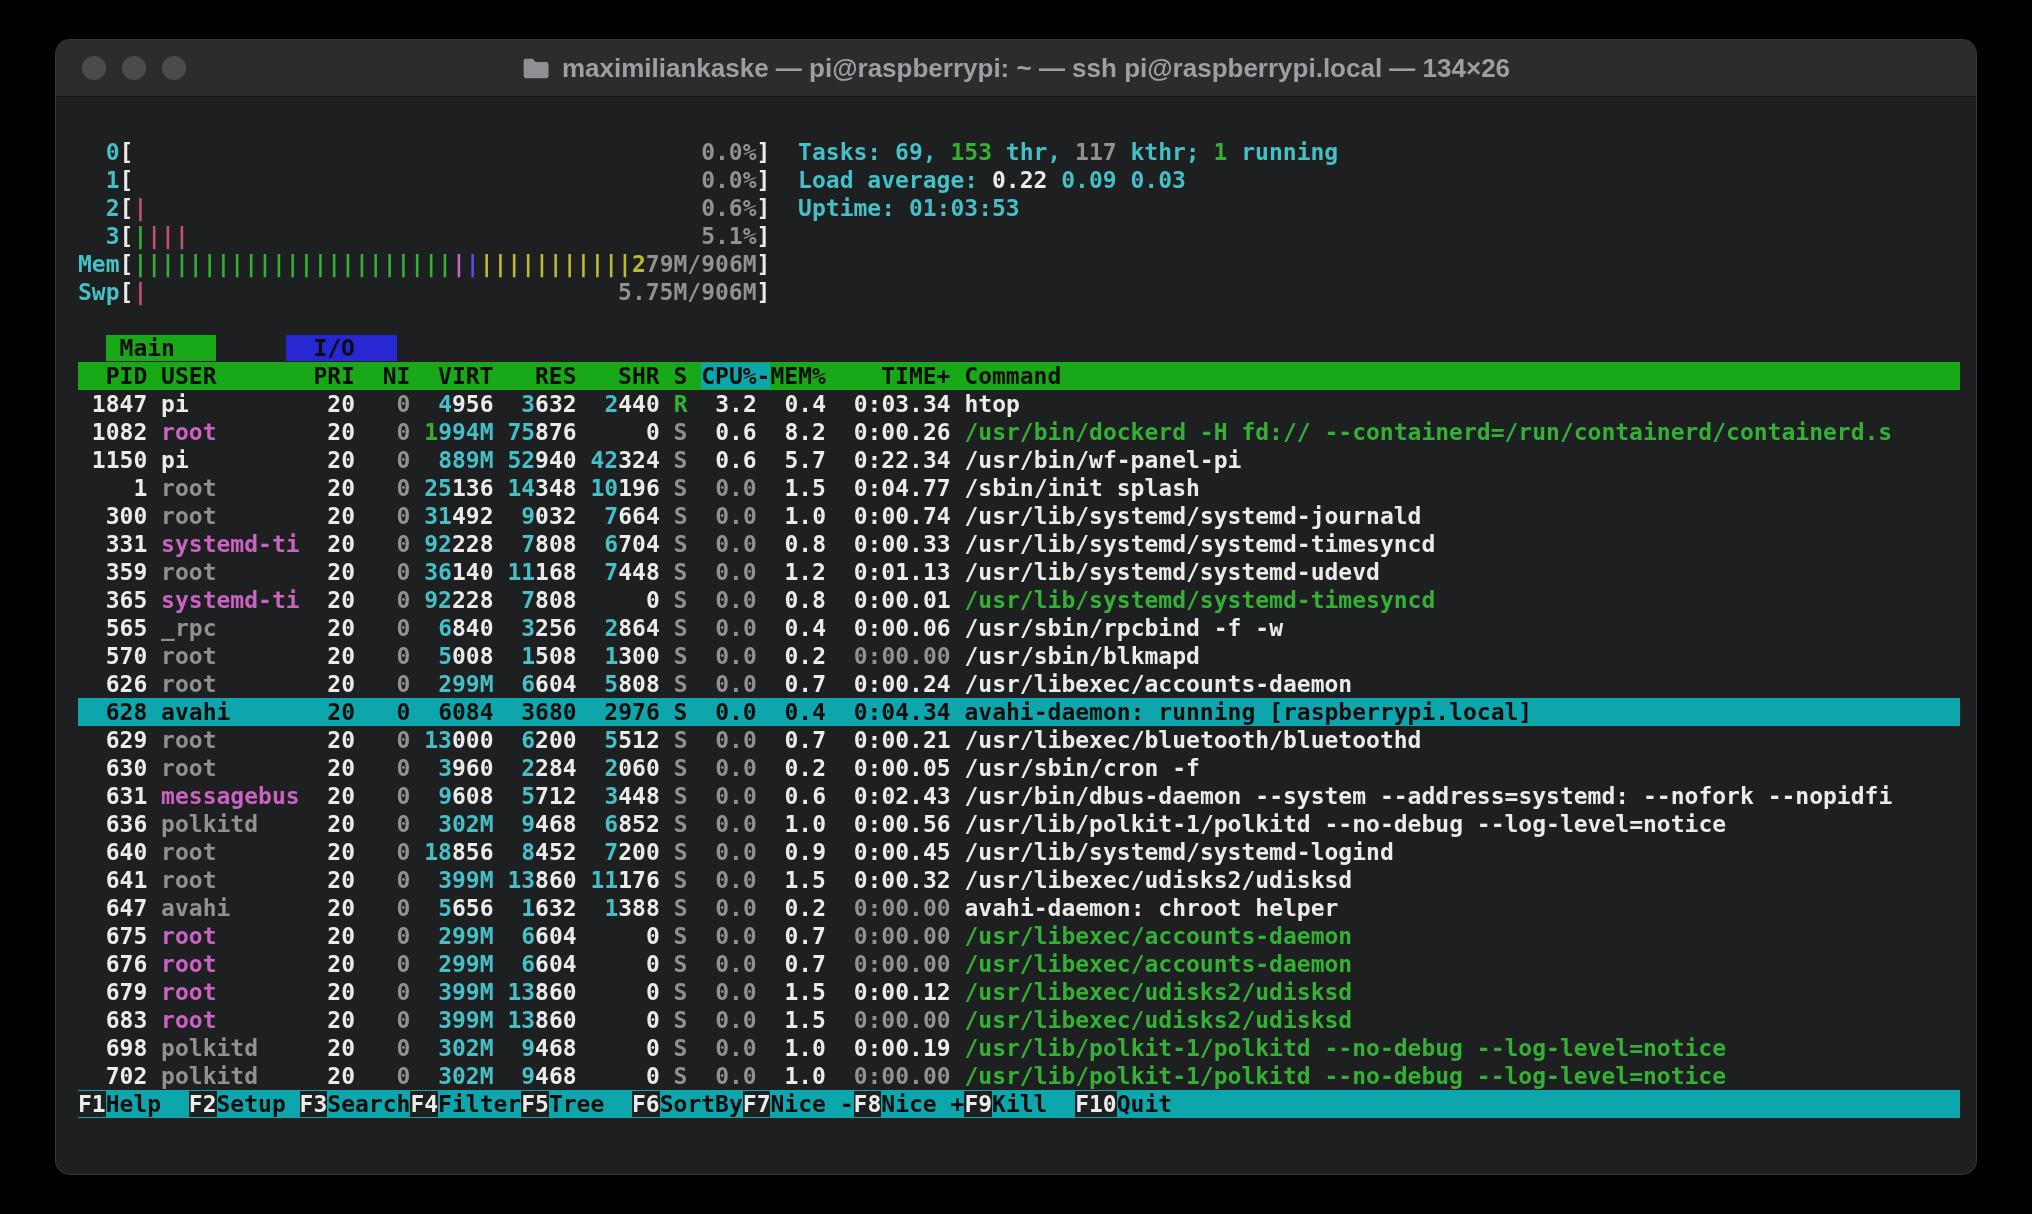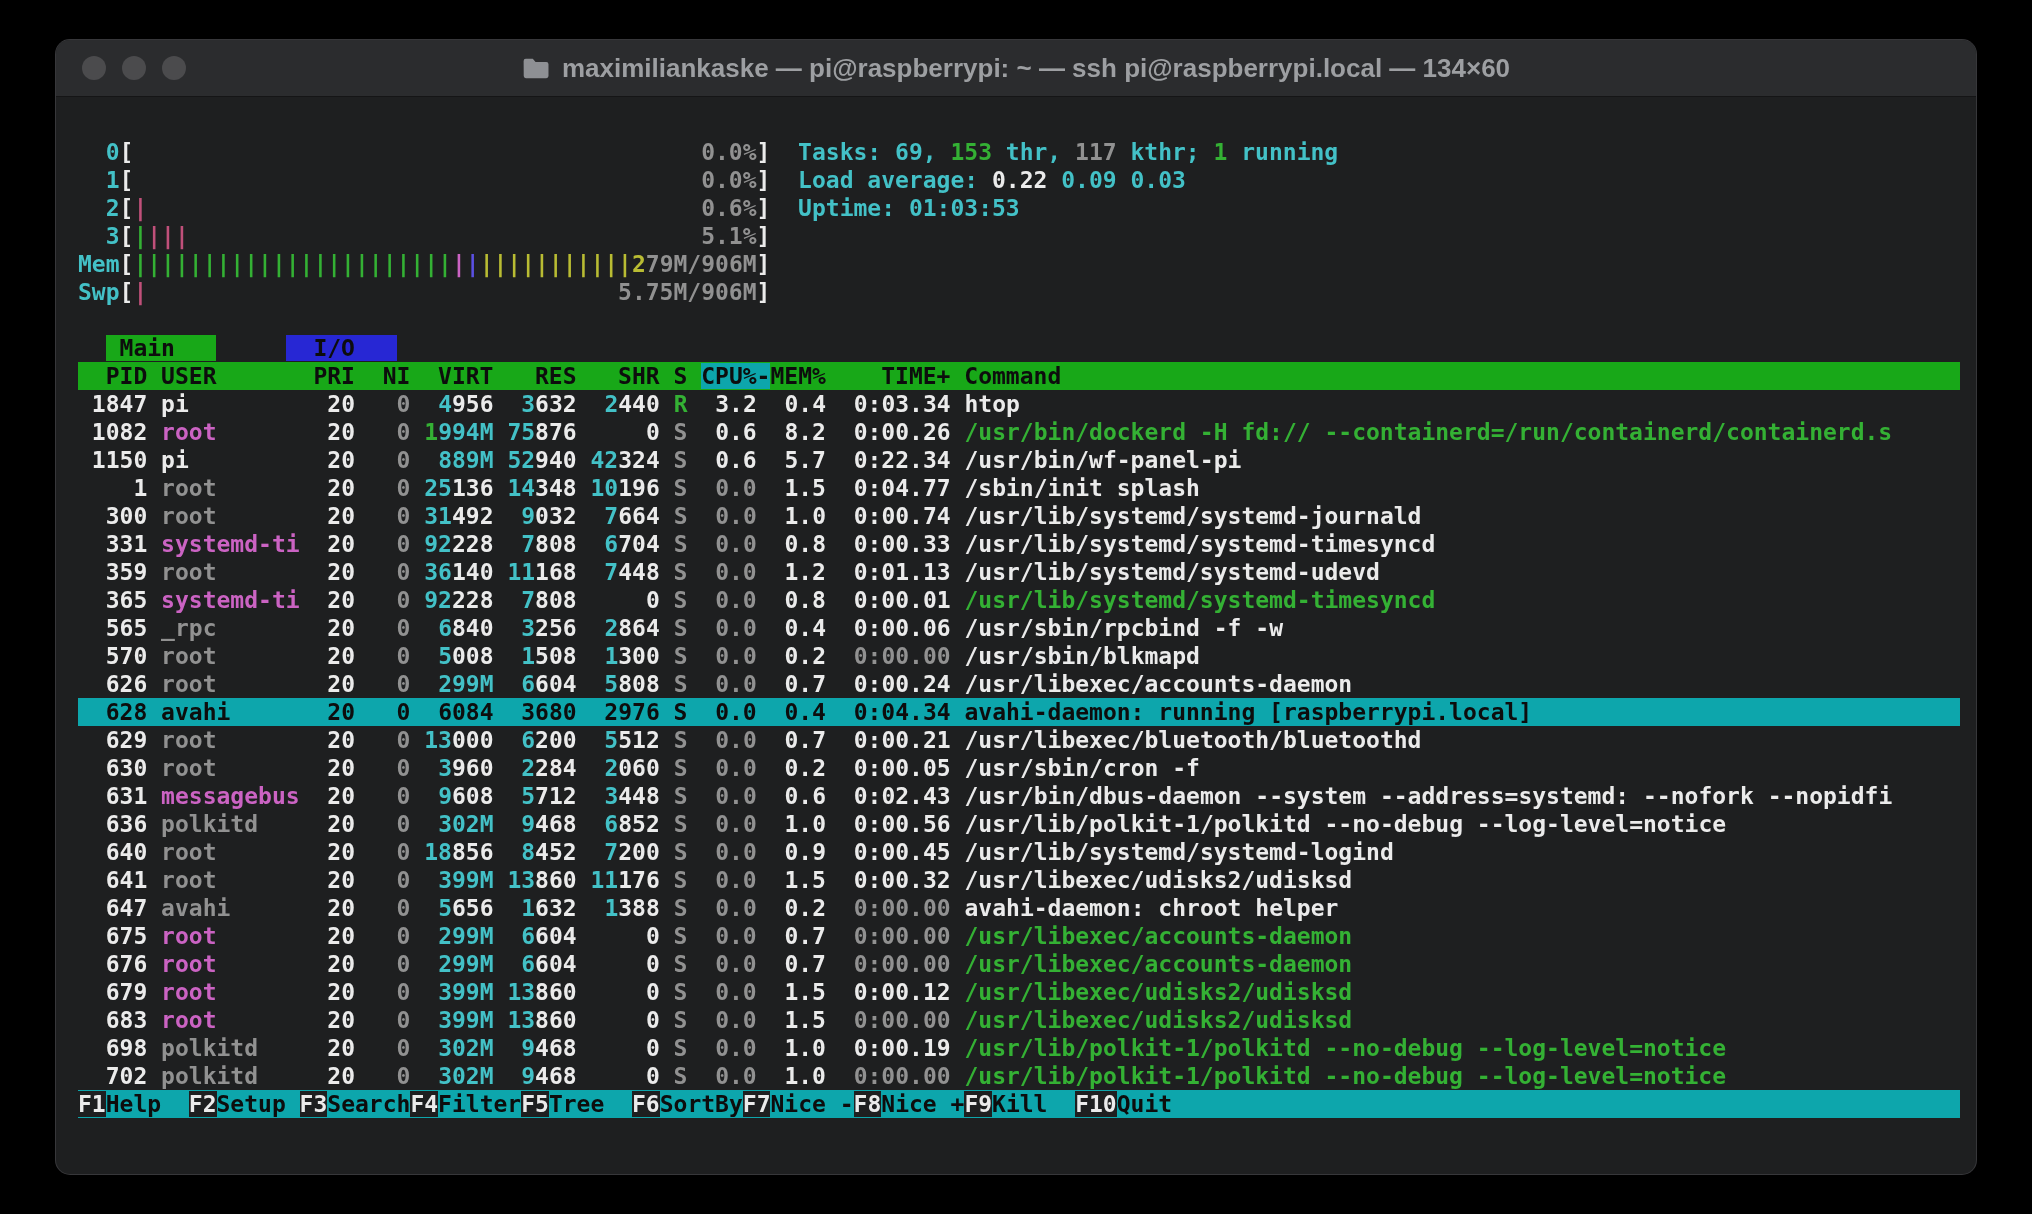--- a/index.html
+++ b/index.html
@@ -27,18 +27,18 @@
     <div class="titlebar">
       <div class="traffic">
         <span class="light"></span>
         <span class="light"></span>
         <span class="light"></span>
       </div>
       <div class="titletext">
         <svg width="28" height="23" viewBox="0 0 26 21">
           <path d="M1.5 3.5 a2 2 0 0 1 2 -2 h6.5 l2.6 3 h10 a2 2 0 0 1 2 2 v11 a2 2 0 0 1 -2 2 h-19 a2 2 0 0 1 -2 -2 z" fill="#8e9094"></path>
         </svg>
-        <span>maximiliankaske — pi@raspberrypi: ~ — ssh pi@raspberrypi.local — 134×60</span>
+        <span>maximiliankaske — pi@raspberrypi: ~ — ssh pi@raspberrypi.local — 134×26</span>
       </div>
     </div>
     <div class="term" id="screen"><div class="trow"> </div><div class="trow"><span style="color: rgb(67, 193, 199);">  0</span><span style="color: rgb(235, 235, 235);">[</span><span style="color: rgb(145, 145, 145);">                                         </span><span style="color: rgb(145, 145, 145);">0.0%</span><span style="color: rgb(235, 235, 235);">]</span><span>  </span><span style="color: rgb(67, 193, 199);">Tasks: </span><span style="color: rgb(67, 193, 199);">69</span><span style="color: rgb(67, 193, 199);">, </span><span style="color: rgb(52, 177, 52);">153</span><span style="color: rgb(67, 193, 199);"> thr, </span><span style="color: rgb(145, 145, 145);">117</span><span style="color: rgb(67, 193, 199);"> kthr; </span><span style="color: rgb(52, 177, 52);">1</span><span style="color: rgb(67, 193, 199);"> running</span></div><div class="trow"><span style="color: rgb(67, 193, 199);">  1</span><span style="color: rgb(235, 235, 235);">[</span><span style="color: rgb(145, 145, 145);">                                         </span><span style="color: rgb(145, 145, 145);">0.0%</span><span style="color: rgb(235, 235, 235);">]</span><span>  </span><span style="color: rgb(67, 193, 199);">Load average: </span><span style="color: rgb(235, 235, 235);">0.22 </span><span style="color: rgb(67, 193, 199);">0.09 </span><span style="color: rgb(67, 193, 199);">0.03</span></div><div class="trow"><span style="color: rgb(67, 193, 199);">  2</span><span style="color: rgb(235, 235, 235);">[</span><span style="color: rgb(192, 80, 122);">|</span><span style="color: rgb(145, 145, 145);">                                        </span><span style="color: rgb(145, 145, 145);">0.6%</span><span style="color: rgb(235, 235, 235);">]</span><span>  </span><span style="color: rgb(67, 193, 199);">Uptime: </span><span style="color: rgb(67, 193, 199);">01:03:53</span></div><div class="trow"><span style="color: rgb(67, 193, 199);">  3</span><span style="color: rgb(235, 235, 235);">[</span><span style="color: rgb(52, 177, 52);">|</span><span style="color: rgb(192, 80, 122);">|||</span><span style="color: rgb(145, 145, 145);">                                     </span><span style="color: rgb(145, 145, 145);">5.1%</span><span style="color: rgb(235, 235, 235);">]</span></div><div class="trow"><span style="color: rgb(67, 193, 199);">Mem</span><span style="color: rgb(235, 235, 235);">[</span><span style="color: rgb(52, 177, 52);">|||||||||||||||||||||||</span><span style="color: rgb(203, 99, 195);">|</span><span style="color: rgb(91, 80, 226);">|</span><span style="color: rgb(185, 188, 51);">|||||||||||</span><span style="color: rgb(145, 145, 145);"></span><span style="color: rgb(185, 188, 51);">2</span><span style="color: rgb(145, 145, 145);">79M/906M</span><span style="color: rgb(235, 235, 235);">]</span></div><div class="trow"><span style="color: rgb(67, 193, 199);">Swp</span><span style="color: rgb(235, 235, 235);">[</span><span style="color: rgb(192, 80, 122);">|</span><span style="color: rgb(145, 145, 145);">                                  </span><span style="color: rgb(145, 145, 145);">5.75M/906M</span><span style="color: rgb(235, 235, 235);">]</span></div><div class="trow"> </div><div class="trow"><span>  </span><span style="color: rgb(13, 13, 13); background: rgb(24, 168, 24);"> Main   </span><span>     </span><span style="color: rgb(13, 13, 13); background: rgb(39, 39, 212);">  I/O   </span></div><div class="trow" style="background: rgb(24, 168, 24);"><span style="color: rgb(13, 13, 13);">  PID </span><span style="color: rgb(13, 13, 13);">USER       </span><span style="color: rgb(13, 13, 13);">PRI </span><span style="color: rgb(13, 13, 13);"> NI </span><span style="color: rgb(13, 13, 13);"> VIRT </span><span style="color: rgb(13, 13, 13);">  RES </span><span style="color: rgb(13, 13, 13);">  SHR </span><span style="color: rgb(13, 13, 13);">S </span><span style="color: rgb(13, 13, 13); background: rgb(13, 166, 172);">CPU%-</span><span style="color: rgb(13, 13, 13);">MEM% </span><span style="color: rgb(13, 13, 13);">   TIME+ </span><span style="color: rgb(13, 13, 13);">Command</span></div><div class="trow"><span style="color: rgb(235, 235, 235);"> 1847</span><span> </span><span style="color: rgb(235, 235, 235);">pi        </span><span> </span><span style="color: rgb(235, 235, 235);"> 20</span><span> </span><span style="color: rgb(145, 145, 145);">  0</span><span> </span><span> </span><span style="color: rgb(67, 193, 199);">4</span><span style="color: rgb(235, 235, 235);">956</span><span> </span><span> </span><span style="color: rgb(67, 193, 199);">3</span><span style="color: rgb(235, 235, 235);">632</span><span> </span><span> </span><span style="color: rgb(67, 193, 199);">2</span><span style="color: rgb(235, 235, 235);">440</span><span> </span><span style="color: rgb(52, 177, 52);">R</span><span> </span><span style="color: rgb(235, 235, 235);"> 3.2</span><span> </span><span style="color: rgb(235, 235, 235);"> 0.4</span><span> </span><span style="color: rgb(235, 235, 235);"> 0:03.34</span><span> </span><span style="color: rgb(235, 235, 235);">htop</span></div><div class="trow"><span style="color: rgb(235, 235, 235);"> 1082</span><span> </span><span style="color: rgb(203, 99, 195);">root      </span><span> </span><span style="color: rgb(235, 235, 235);"> 20</span><span> </span><span style="color: rgb(145, 145, 145);">  0</span><span> </span><span></span><span style="color: rgb(52, 177, 52);">1</span><span style="color: rgb(67, 193, 199);">994M</span><span> </span><span></span><span style="color: rgb(67, 193, 199);">75</span><span style="color: rgb(235, 235, 235);">876</span><span> </span><span>    </span><span style="color: rgb(235, 235, 235);">0</span><span> </span><span style="color: rgb(145, 145, 145);">S</span><span> </span><span style="color: rgb(235, 235, 235);"> 0.6</span><span> </span><span style="color: rgb(235, 235, 235);"> 8.2</span><span> </span><span style="color: rgb(235, 235, 235);"> 0:00.26</span><span> </span><span style="color: rgb(52, 177, 52);">/usr/bin/dockerd -H fd:// --containerd=/run/containerd/containerd.s</span></div><div class="trow"><span style="color: rgb(235, 235, 235);"> 1150</span><span> </span><span style="color: rgb(235, 235, 235);">pi        </span><span> </span><span style="color: rgb(235, 235, 235);"> 20</span><span> </span><span style="color: rgb(145, 145, 145);">  0</span><span> </span><span> </span><span style="color: rgb(67, 193, 199);">889M</span><span> </span><span></span><span style="color: rgb(67, 193, 199);">52</span><span style="color: rgb(235, 235, 235);">940</span><span> </span><span></span><span style="color: rgb(67, 193, 199);">42</span><span style="color: rgb(235, 235, 235);">324</span><span> </span><span style="color: rgb(145, 145, 145);">S</span><span> </span><span style="color: rgb(235, 235, 235);"> 0.6</span><span> </span><span style="color: rgb(235, 235, 235);"> 5.7</span><span> </span><span style="color: rgb(235, 235, 235);"> 0:22.34</span><span> </span><span style="color: rgb(235, 235, 235);">/usr/bin/wf-panel-pi</span></div><div class="trow"><span style="color: rgb(235, 235, 235);">    1</span><span> </span><span style="color: rgb(145, 145, 145);">root      </span><span> </span><span style="color: rgb(235, 235, 235);"> 20</span><span> </span><span style="color: rgb(145, 145, 145);">  0</span><span> </span><span></span><span style="color: rgb(67, 193, 199);">25</span><span style="color: rgb(235, 235, 235);">136</span><span> </span><span></span><span style="color: rgb(67, 193, 199);">14</span><span style="color: rgb(235, 235, 235);">348</span><span> </span><span></span><span style="color: rgb(67, 193, 199);">10</span><span style="color: rgb(235, 235, 235);">196</span><span> </span><span style="color: rgb(145, 145, 145);">S</span><span> </span><span style="color: rgb(145, 145, 145);"> 0.0</span><span> </span><span style="color: rgb(235, 235, 235);"> 1.5</span><span> </span><span style="color: rgb(235, 235, 235);"> 0:04.77</span><span> </span><span style="color: rgb(235, 235, 235);">/sbin/init splash</span></div><div class="trow"><span style="color: rgb(235, 235, 235);">  300</span><span> </span><span style="color: rgb(145, 145, 145);">root      </span><span> </span><span style="color: rgb(235, 235, 235);"> 20</span><span> </span><span style="color: rgb(145, 145, 145);">  0</span><span> </span><span></span><span style="color: rgb(67, 193, 199);">31</span><span style="color: rgb(235, 235, 235);">492</span><span> </span><span> </span><span style="color: rgb(67, 193, 199);">9</span><span style="color: rgb(235, 235, 235);">032</span><span> </span><span> </span><span style="color: rgb(67, 193, 199);">7</span><span style="color: rgb(235, 235, 235);">664</span><span> </span><span style="color: rgb(145, 145, 145);">S</span><span> </span><span style="color: rgb(145, 145, 145);"> 0.0</span><span> </span><span style="color: rgb(235, 235, 235);"> 1.0</span><span> </span><span style="color: rgb(235, 235, 235);"> 0:00.74</span><span> </span><span style="color: rgb(235, 235, 235);">/usr/lib/systemd/systemd-journald</span></div><div class="trow"><span style="color: rgb(235, 235, 235);">  331</span><span> </span><span style="color: rgb(203, 99, 195);">systemd-ti</span><span> </span><span style="color: rgb(235, 235, 235);"> 20</span><span> </span><span style="color: rgb(145, 145, 145);">  0</span><span> </span><span></span><span style="color: rgb(67, 193, 199);">92</span><span style="color: rgb(235, 235, 235);">228</span><span> </span><span> </span><span style="color: rgb(67, 193, 199);">7</span><span style="color: rgb(235, 235, 235);">808</span><span> </span><span> </span><span style="color: rgb(67, 193, 199);">6</span><span style="color: rgb(235, 235, 235);">704</span><span> </span><span style="color: rgb(145, 145, 145);">S</span><span> </span><span style="color: rgb(145, 145, 145);"> 0.0</span><span> </span><span style="color: rgb(235, 235, 235);"> 0.8</span><span> </span><span style="color: rgb(235, 235, 235);"> 0:00.33</span><span> </span><span style="color: rgb(235, 235, 235);">/usr/lib/systemd/systemd-timesyncd</span></div><div class="trow"><span style="color: rgb(235, 235, 235);">  359</span><span> </span><span style="color: rgb(145, 145, 145);">root      </span><span> </span><span style="color: rgb(235, 235, 235);"> 20</span><span> </span><span style="color: rgb(145, 145, 145);">  0</span><span> </span><span></span><span style="color: rgb(67, 193, 199);">36</span><span style="color: rgb(235, 235, 235);">140</span><span> </span><span></span><span style="color: rgb(67, 193, 199);">11</span><span style="color: rgb(235, 235, 235);">168</span><span> </span><span> </span><span style="color: rgb(67, 193, 199);">7</span><span style="color: rgb(235, 235, 235);">448</span><span> </span><span style="color: rgb(145, 145, 145);">S</span><span> </span><span style="color: rgb(145, 145, 145);"> 0.0</span><span> </span><span style="color: rgb(235, 235, 235);"> 1.2</span><span> </span><span style="color: rgb(235, 235, 235);"> 0:01.13</span><span> </span><span style="color: rgb(235, 235, 235);">/usr/lib/systemd/systemd-udevd</span></div><div class="trow"><span style="color: rgb(235, 235, 235);">  365</span><span> </span><span style="color: rgb(203, 99, 195);">systemd-ti</span><span> </span><span style="color: rgb(235, 235, 235);"> 20</span><span> </span><span style="color: rgb(145, 145, 145);">  0</span><span> </span><span></span><span style="color: rgb(67, 193, 199);">92</span><span style="color: rgb(235, 235, 235);">228</span><span> </span><span> </span><span style="color: rgb(67, 193, 199);">7</span><span style="color: rgb(235, 235, 235);">808</span><span> </span><span>    </span><span style="color: rgb(235, 235, 235);">0</span><span> </span><span style="color: rgb(145, 145, 145);">S</span><span> </span><span style="color: rgb(145, 145, 145);"> 0.0</span><span> </span><span style="color: rgb(235, 235, 235);"> 0.8</span><span> </span><span style="color: rgb(235, 235, 235);"> 0:00.01</span><span> </span><span style="color: rgb(52, 177, 52);">/usr/lib/systemd/systemd-timesyncd</span></div><div class="trow"><span style="color: rgb(235, 235, 235);">  565</span><span> </span><span style="color: rgb(145, 145, 145);">_rpc      </span><span> </span><span style="color: rgb(235, 235, 235);"> 20</span><span> </span><span style="color: rgb(145, 145, 145);">  0</span><span> </span><span> </span><span style="color: rgb(67, 193, 199);">6</span><span style="color: rgb(235, 235, 235);">840</span><span> </span><span> </span><span style="color: rgb(67, 193, 199);">3</span><span style="color: rgb(235, 235, 235);">256</span><span> </span><span> </span><span style="color: rgb(67, 193, 199);">2</span><span style="color: rgb(235, 235, 235);">864</span><span> </span><span style="color: rgb(145, 145, 145);">S</span><span> </span><span style="color: rgb(145, 145, 145);"> 0.0</span><span> </span><span style="color: rgb(235, 235, 235);"> 0.4</span><span> </span><span style="color: rgb(235, 235, 235);"> 0:00.06</span><span> </span><span style="color: rgb(235, 235, 235);">/usr/sbin/rpcbind -f -w</span></div><div class="trow"><span style="color: rgb(235, 235, 235);">  570</span><span> </span><span style="color: rgb(145, 145, 145);">root      </span><span> </span><span style="color: rgb(235, 235, 235);"> 20</span><span> </span><span style="color: rgb(145, 145, 145);">  0</span><span> </span><span> </span><span style="color: rgb(67, 193, 199);">5</span><span style="color: rgb(235, 235, 235);">008</span><span> </span><span> </span><span style="color: rgb(67, 193, 199);">1</span><span style="color: rgb(235, 235, 235);">508</span><span> </span><span> </span><span style="color: rgb(67, 193, 199);">1</span><span style="color: rgb(235, 235, 235);">300</span><span> </span><span style="color: rgb(145, 145, 145);">S</span><span> </span><span style="color: rgb(145, 145, 145);"> 0.0</span><span> </span><span style="color: rgb(235, 235, 235);"> 0.2</span><span> </span><span style="color: rgb(145, 145, 145);"> 0:00.00</span><span> </span><span style="color: rgb(235, 235, 235);">/usr/sbin/blkmapd</span></div><div class="trow"><span style="color: rgb(235, 235, 235);">  626</span><span> </span><span style="color: rgb(145, 145, 145);">root      </span><span> </span><span style="color: rgb(235, 235, 235);"> 20</span><span> </span><span style="color: rgb(145, 145, 145);">  0</span><span> </span><span> </span><span style="color: rgb(67, 193, 199);">299M</span><span> </span><span> </span><span style="color: rgb(67, 193, 199);">6</span><span style="color: rgb(235, 235, 235);">604</span><span> </span><span> </span><span style="color: rgb(67, 193, 199);">5</span><span style="color: rgb(235, 235, 235);">808</span><span> </span><span style="color: rgb(145, 145, 145);">S</span><span> </span><span style="color: rgb(145, 145, 145);"> 0.0</span><span> </span><span style="color: rgb(235, 235, 235);"> 0.7</span><span> </span><span style="color: rgb(235, 235, 235);"> 0:00.24</span><span> </span><span style="color: rgb(235, 235, 235);">/usr/libexec/accounts-daemon</span></div><div class="trow" style="background: rgb(13, 166, 172);"><span style="color: rgb(13, 13, 13);">  628</span><span> </span><span style="color: rgb(13, 13, 13);">avahi     </span><span> </span><span style="color: rgb(13, 13, 13);"> 20</span><span> </span><span style="color: rgb(13, 13, 13);">  0</span><span> </span><span> </span><span style="color: rgb(13, 13, 13);">6084</span><span> </span><span> </span><span style="color: rgb(13, 13, 13);">3680</span><span> </span><span> </span><span style="color: rgb(13, 13, 13);">2976</span><span> </span><span style="color: rgb(13, 13, 13);">S</span><span> </span><span style="color: rgb(13, 13, 13);"> 0.0</span><span> </span><span style="color: rgb(13, 13, 13);"> 0.4</span><span> </span><span style="color: rgb(13, 13, 13);"> 0:04.34</span><span> </span><span style="color: rgb(13, 13, 13);">avahi-daemon: running [raspberrypi.local]</span></div><div class="trow"><span style="color: rgb(235, 235, 235);">  629</span><span> </span><span style="color: rgb(145, 145, 145);">root      </span><span> </span><span style="color: rgb(235, 235, 235);"> 20</span><span> </span><span style="color: rgb(145, 145, 145);">  0</span><span> </span><span></span><span style="color: rgb(67, 193, 199);">13</span><span style="color: rgb(235, 235, 235);">000</span><span> </span><span> </span><span style="color: rgb(67, 193, 199);">6</span><span style="color: rgb(235, 235, 235);">200</span><span> </span><span> </span><span style="color: rgb(67, 193, 199);">5</span><span style="color: rgb(235, 235, 235);">512</span><span> </span><span style="color: rgb(145, 145, 145);">S</span><span> </span><span style="color: rgb(145, 145, 145);"> 0.0</span><span> </span><span style="color: rgb(235, 235, 235);"> 0.7</span><span> </span><span style="color: rgb(235, 235, 235);"> 0:00.21</span><span> </span><span style="color: rgb(235, 235, 235);">/usr/libexec/bluetooth/bluetoothd</span></div><div class="trow"><span style="color: rgb(235, 235, 235);">  630</span><span> </span><span style="color: rgb(145, 145, 145);">root      </span><span> </span><span style="color: rgb(235, 235, 235);"> 20</span><span> </span><span style="color: rgb(145, 145, 145);">  0</span><span> </span><span> </span><span style="color: rgb(67, 193, 199);">3</span><span style="color: rgb(235, 235, 235);">960</span><span> </span><span> </span><span style="color: rgb(67, 193, 199);">2</span><span style="color: rgb(235, 235, 235);">284</span><span> </span><span> </span><span style="color: rgb(67, 193, 199);">2</span><span style="color: rgb(235, 235, 235);">060</span><span> </span><span style="color: rgb(145, 145, 145);">S</span><span> </span><span style="color: rgb(145, 145, 145);"> 0.0</span><span> </span><span style="color: rgb(235, 235, 235);"> 0.2</span><span> </span><span style="color: rgb(235, 235, 235);"> 0:00.05</span><span> </span><span style="color: rgb(235, 235, 235);">/usr/sbin/cron -f</span></div><div class="trow"><span style="color: rgb(235, 235, 235);">  631</span><span> </span><span style="color: rgb(203, 99, 195);">messagebus</span><span> </span><span style="color: rgb(235, 235, 235);"> 20</span><span> </span><span style="color: rgb(145, 145, 145);">  0</span><span> </span><span> </span><span style="color: rgb(67, 193, 199);">9</span><span style="color: rgb(235, 235, 235);">608</span><span> </span><span> </span><span style="color: rgb(67, 193, 199);">5</span><span style="color: rgb(235, 235, 235);">712</span><span> </span><span> </span><span style="color: rgb(67, 193, 199);">3</span><span style="color: rgb(235, 235, 235);">448</span><span> </span><span style="color: rgb(145, 145, 145);">S</span><span> </span><span style="color: rgb(145, 145, 145);"> 0.0</span><span> </span><span style="color: rgb(235, 235, 235);"> 0.6</span><span> </span><span style="color: rgb(235, 235, 235);"> 0:02.43</span><span> </span><span style="color: rgb(235, 235, 235);">/usr/bin/dbus-daemon --system --address=systemd: --nofork --nopidfi</span></div><div class="trow"><span style="color: rgb(235, 235, 235);">  636</span><span> </span><span style="color: rgb(145, 145, 145);">polkitd   </span><span> </span><span style="color: rgb(235, 235, 235);"> 20</span><span> </span><span style="color: rgb(145, 145, 145);">  0</span><span> </span><span> </span><span style="color: rgb(67, 193, 199);">302M</span><span> </span><span> </span><span style="color: rgb(67, 193, 199);">9</span><span style="color: rgb(235, 235, 235);">468</span><span> </span><span> </span><span style="color: rgb(67, 193, 199);">6</span><span style="color: rgb(235, 235, 235);">852</span><span> </span><span style="color: rgb(145, 145, 145);">S</span><span> </span><span style="color: rgb(145, 145, 145);"> 0.0</span><span> </span><span style="color: rgb(235, 235, 235);"> 1.0</span><span> </span><span style="color: rgb(235, 235, 235);"> 0:00.56</span><span> </span><span style="color: rgb(235, 235, 235);">/usr/lib/polkit-1/polkitd --no-debug --log-level=notice</span></div><div class="trow"><span style="color: rgb(235, 235, 235);">  640</span><span> </span><span style="color: rgb(145, 145, 145);">root      </span><span> </span><span style="color: rgb(235, 235, 235);"> 20</span><span> </span><span style="color: rgb(145, 145, 145);">  0</span><span> </span><span></span><span style="color: rgb(67, 193, 199);">18</span><span style="color: rgb(235, 235, 235);">856</span><span> </span><span> </span><span style="color: rgb(67, 193, 199);">8</span><span style="color: rgb(235, 235, 235);">452</span><span> </span><span> </span><span style="color: rgb(67, 193, 199);">7</span><span style="color: rgb(235, 235, 235);">200</span><span> </span><span style="color: rgb(145, 145, 145);">S</span><span> </span><span style="color: rgb(145, 145, 145);"> 0.0</span><span> </span><span style="color: rgb(235, 235, 235);"> 0.9</span><span> </span><span style="color: rgb(235, 235, 235);"> 0:00.45</span><span> </span><span style="color: rgb(235, 235, 235);">/usr/lib/systemd/systemd-logind</span></div><div class="trow"><span style="color: rgb(235, 235, 235);">  641</span><span> </span><span style="color: rgb(145, 145, 145);">root      </span><span> </span><span style="color: rgb(235, 235, 235);"> 20</span><span> </span><span style="color: rgb(145, 145, 145);">  0</span><span> </span><span> </span><span style="color: rgb(67, 193, 199);">399M</span><span> </span><span></span><span style="color: rgb(67, 193, 199);">13</span><span style="color: rgb(235, 235, 235);">860</span><span> </span><span></span><span style="color: rgb(67, 193, 199);">11</span><span style="color: rgb(235, 235, 235);">176</span><span> </span><span style="color: rgb(145, 145, 145);">S</span><span> </span><span style="color: rgb(145, 145, 145);"> 0.0</span><span> </span><span style="color: rgb(235, 235, 235);"> 1.5</span><span> </span><span style="color: rgb(235, 235, 235);"> 0:00.32</span><span> </span><span style="color: rgb(235, 235, 235);">/usr/libexec/udisks2/udisksd</span></div><div class="trow"><span style="color: rgb(235, 235, 235);">  647</span><span> </span><span style="color: rgb(145, 145, 145);">avahi     </span><span> </span><span style="color: rgb(235, 235, 235);"> 20</span><span> </span><span style="color: rgb(145, 145, 145);">  0</span><span> </span><span> </span><span style="color: rgb(67, 193, 199);">5</span><span style="color: rgb(235, 235, 235);">656</span><span> </span><span> </span><span style="color: rgb(67, 193, 199);">1</span><span style="color: rgb(235, 235, 235);">632</span><span> </span><span> </span><span style="color: rgb(67, 193, 199);">1</span><span style="color: rgb(235, 235, 235);">388</span><span> </span><span style="color: rgb(145, 145, 145);">S</span><span> </span><span style="color: rgb(145, 145, 145);"> 0.0</span><span> </span><span style="color: rgb(235, 235, 235);"> 0.2</span><span> </span><span style="color: rgb(145, 145, 145);"> 0:00.00</span><span> </span><span style="color: rgb(235, 235, 235);">avahi-daemon: chroot helper</span></div><div class="trow"><span style="color: rgb(235, 235, 235);">  675</span><span> </span><span style="color: rgb(203, 99, 195);">root      </span><span> </span><span style="color: rgb(235, 235, 235);"> 20</span><span> </span><span style="color: rgb(145, 145, 145);">  0</span><span> </span><span> </span><span style="color: rgb(67, 193, 199);">299M</span><span> </span><span> </span><span style="color: rgb(67, 193, 199);">6</span><span style="color: rgb(235, 235, 235);">604</span><span> </span><span>    </span><span style="color: rgb(235, 235, 235);">0</span><span> </span><span style="color: rgb(145, 145, 145);">S</span><span> </span><span style="color: rgb(145, 145, 145);"> 0.0</span><span> </span><span style="color: rgb(235, 235, 235);"> 0.7</span><span> </span><span style="color: rgb(145, 145, 145);"> 0:00.00</span><span> </span><span style="color: rgb(52, 177, 52);">/usr/libexec/accounts-daemon</span></div><div class="trow"><span style="color: rgb(235, 235, 235);">  676</span><span> </span><span style="color: rgb(203, 99, 195);">root      </span><span> </span><span style="color: rgb(235, 235, 235);"> 20</span><span> </span><span style="color: rgb(145, 145, 145);">  0</span><span> </span><span> </span><span style="color: rgb(67, 193, 199);">299M</span><span> </span><span> </span><span style="color: rgb(67, 193, 199);">6</span><span style="color: rgb(235, 235, 235);">604</span><span> </span><span>    </span><span style="color: rgb(235, 235, 235);">0</span><span> </span><span style="color: rgb(145, 145, 145);">S</span><span> </span><span style="color: rgb(145, 145, 145);"> 0.0</span><span> </span><span style="color: rgb(235, 235, 235);"> 0.7</span><span> </span><span style="color: rgb(145, 145, 145);"> 0:00.00</span><span> </span><span style="color: rgb(52, 177, 52);">/usr/libexec/accounts-daemon</span></div><div class="trow"><span style="color: rgb(235, 235, 235);">  679</span><span> </span><span style="color: rgb(203, 99, 195);">root      </span><span> </span><span style="color: rgb(235, 235, 235);"> 20</span><span> </span><span style="color: rgb(145, 145, 145);">  0</span><span> </span><span> </span><span style="color: rgb(67, 193, 199);">399M</span><span> </span><span></span><span style="color: rgb(67, 193, 199);">13</span><span style="color: rgb(235, 235, 235);">860</span><span> </span><span>    </span><span style="color: rgb(235, 235, 235);">0</span><span> </span><span style="color: rgb(145, 145, 145);">S</span><span> </span><span style="color: rgb(145, 145, 145);"> 0.0</span><span> </span><span style="color: rgb(235, 235, 235);"> 1.5</span><span> </span><span style="color: rgb(235, 235, 235);"> 0:00.12</span><span> </span><span style="color: rgb(52, 177, 52);">/usr/libexec/udisks2/udisksd</span></div><div class="trow"><span style="color: rgb(235, 235, 235);">  683</span><span> </span><span style="color: rgb(203, 99, 195);">root      </span><span> </span><span style="color: rgb(235, 235, 235);"> 20</span><span> </span><span style="color: rgb(145, 145, 145);">  0</span><span> </span><span> </span><span style="color: rgb(67, 193, 199);">399M</span><span> </span><span></span><span style="color: rgb(67, 193, 199);">13</span><span style="color: rgb(235, 235, 235);">860</span><span> </span><span>    </span><span style="color: rgb(235, 235, 235);">0</span><span> </span><span style="color: rgb(145, 145, 145);">S</span><span> </span><span style="color: rgb(145, 145, 145);"> 0.0</span><span> </span><span style="color: rgb(235, 235, 235);"> 1.5</span><span> </span><span style="color: rgb(145, 145, 145);"> 0:00.00</span><span> </span><span style="color: rgb(52, 177, 52);">/usr/libexec/udisks2/udisksd</span></div><div class="trow"><span style="color: rgb(235, 235, 235);">  698</span><span> </span><span style="color: rgb(145, 145, 145);">polkitd   </span><span> </span><span style="color: rgb(235, 235, 235);"> 20</span><span> </span><span style="color: rgb(145, 145, 145);">  0</span><span> </span><span> </span><span style="color: rgb(67, 193, 199);">302M</span><span> </span><span> </span><span style="color: rgb(67, 193, 199);">9</span><span style="color: rgb(235, 235, 235);">468</span><span> </span><span>    </span><span style="color: rgb(235, 235, 235);">0</span><span> </span><span style="color: rgb(145, 145, 145);">S</span><span> </span><span style="color: rgb(145, 145, 145);"> 0.0</span><span> </span><span style="color: rgb(235, 235, 235);"> 1.0</span><span> </span><span style="color: rgb(235, 235, 235);"> 0:00.19</span><span> </span><span style="color: rgb(52, 177, 52);">/usr/lib/polkit-1/polkitd --no-debug --log-level=notice</span></div><div class="trow"><span style="color: rgb(235, 235, 235);">  702</span><span> </span><span style="color: rgb(145, 145, 145);">polkitd   </span><span> </span><span style="color: rgb(235, 235, 235);"> 20</span><span> </span><span style="color: rgb(145, 145, 145);">  0</span><span> </span><span> </span><span style="color: rgb(67, 193, 199);">302M</span><span> </span><span> </span><span style="color: rgb(67, 193, 199);">9</span><span style="color: rgb(235, 235, 235);">468</span><span> </span><span>    </span><span style="color: rgb(235, 235, 235);">0</span><span> </span><span style="color: rgb(145, 145, 145);">S</span><span> </span><span style="color: rgb(145, 145, 145);"> 0.0</span><span> </span><span style="color: rgb(235, 235, 235);"> 1.0</span><span> </span><span style="color: rgb(145, 145, 145);"> 0:00.00</span><span> </span><span style="color: rgb(52, 177, 52);">/usr/lib/polkit-1/polkitd --no-debug --log-level=notice</span></div><div class="trow" style="background: rgb(13, 166, 172);"><span style="color: rgb(235, 235, 235); background: rgb(30, 31, 32);">F1</span><span style="color: rgb(13, 13, 13);">Help  </span><span style="color: rgb(235, 235, 235); background: rgb(30, 31, 32);">F2</span><span style="color: rgb(13, 13, 13);">Setup </span><span style="color: rgb(235, 235, 235); background: rgb(30, 31, 32);">F3</span><span style="color: rgb(13, 13, 13);">Search</span><span style="color: rgb(235, 235, 235); background: rgb(30, 31, 32);">F4</span><span style="color: rgb(13, 13, 13);">Filter</span><span style="color: rgb(235, 235, 235); background: rgb(30, 31, 32);">F5</span><span style="color: rgb(13, 13, 13);">Tree  </span><span style="color: rgb(235, 235, 235); background: rgb(30, 31, 32);">F6</span><span style="color: rgb(13, 13, 13);">SortBy</span><span style="color: rgb(235, 235, 235); background: rgb(30, 31, 32);">F7</span><span style="color: rgb(13, 13, 13);">Nice -</span><span style="color: rgb(235, 235, 235); background: rgb(30, 31, 32);">F8</span><span style="color: rgb(13, 13, 13);">Nice +</span><span style="color: rgb(235, 235, 235); background: rgb(30, 31, 32);">F9</span><span style="color: rgb(13, 13, 13);">Kill  </span><span style="color: rgb(235, 235, 235); background: rgb(30, 31, 32);">F10</span><span style="color: rgb(13, 13, 13);">Quit  </span></div></div>
   </div>
 </div>
 
 </body></html>

